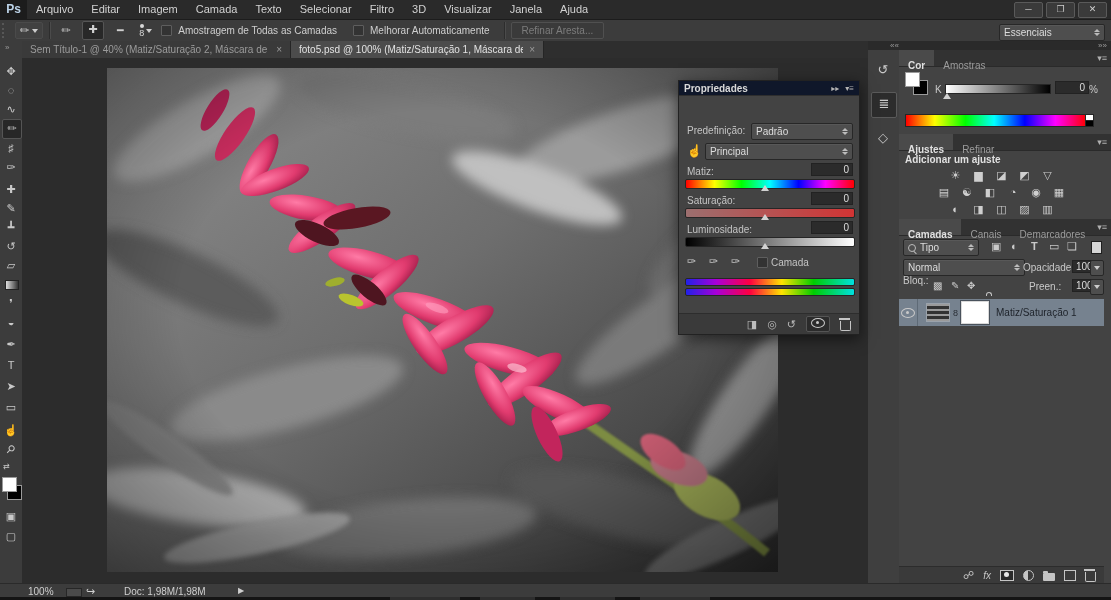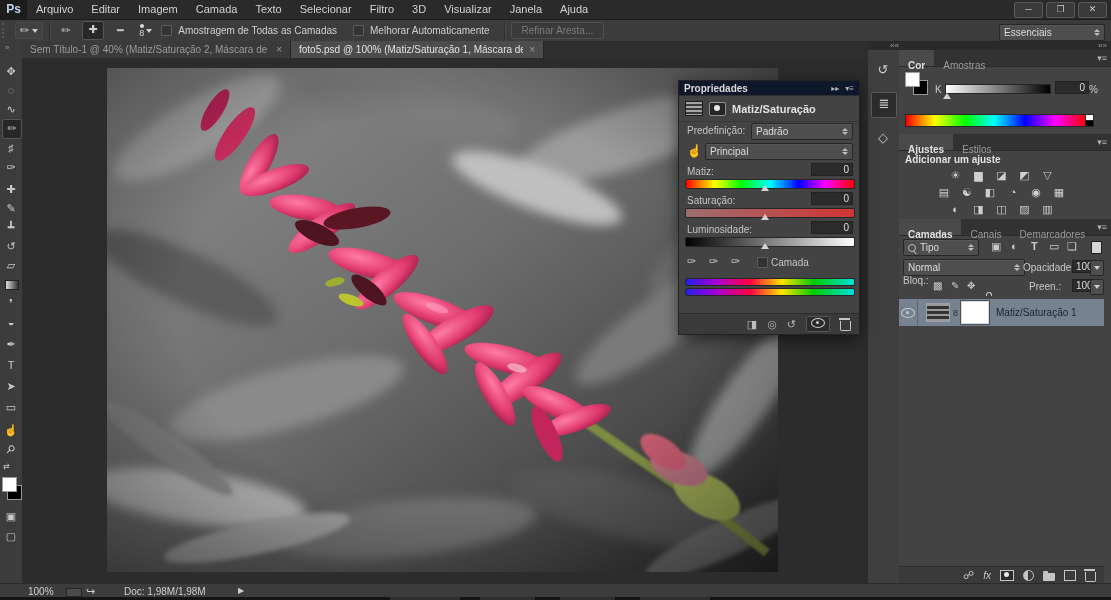--- a/index.html
+++ b/index.html
@@ -303,25 +303,20 @@
   </div>
 
   <div class="abs props">
     <div class="props-header">
       <span class="t">Propriedades</span>
       <span class="hdr-icons">
         <span>▸▸</span>
         <span>▾≡</span>
       </span>
     </div>
-    <div class="props-title">
-      <span class="adjthumb"></span>
-      <span class="maskico"></span>
-      <span class="ptitle">Matiz/Saturação</span>
-    </div>
     <span class="prow" style="top:44px">Predefinição:</span>
     <div class="drop abs" style="left:72px;top:42px;width:92px">
       <span>Padrão</span>
       <span class="updown">
           <i class="u"></i>
           <i class="d"></i>
         </span>
     </div>
     <span class="prow" style="top:63px;font-size:12px">☝</span>
     <div class="drop abs" style="left:26px;top:62px;width:138px">
@@ -386,21 +381,21 @@
       <span class="abs" style="left:190px;top:34px;font-size:10px;color:#c9c9c9">%</span>
       <div class="abs" style="left:6px;top:64px;width:180px;height:11px;border:1px solid #262626;
            background:linear-gradient(90deg,#f00,#ff0 16%,#0f0 33%,#0ff 49%,#00f 66%,#f0f 83%,#f00)"></div>
       <div class="abs" style="left:186px;top:64px;width:7px;height:6px;background:#fff;border:1px solid #262626"></div>
       <div class="abs" style="left:186px;top:70px;width:7px;height:5px;background:#000;border:1px solid #262626"></div>
     </div>
 
     <div class="group" style="top:84px;height:85px">
       <div class="ptabs">
         <div class="ptab on">Ajustes</div>
-        <div class="ptab">Estilos</div>
+        <div class="ptab">Refinar</div>
         <div class="pmenu">▾≡</div>
       </div>
       <div class="abs" style="left:6px;top:20px;font-size:10px;font-weight:bold;color:#e0e0e0">Adicionar um ajuste</div>
       <div class="abs adjrow" style="left:0;top:34px;width:205px">
         <span class="adjico">☀</span>
         <span class="adjico">▆</span>
         <span class="adjico">◪</span>
         <span class="adjico">◩</span>
         <span class="adjico">▽</span>
       </div>

